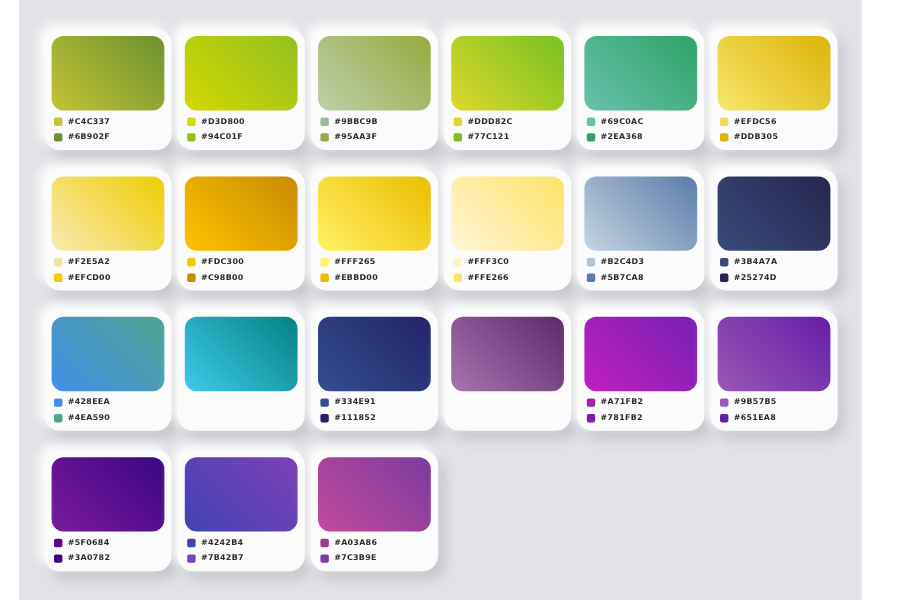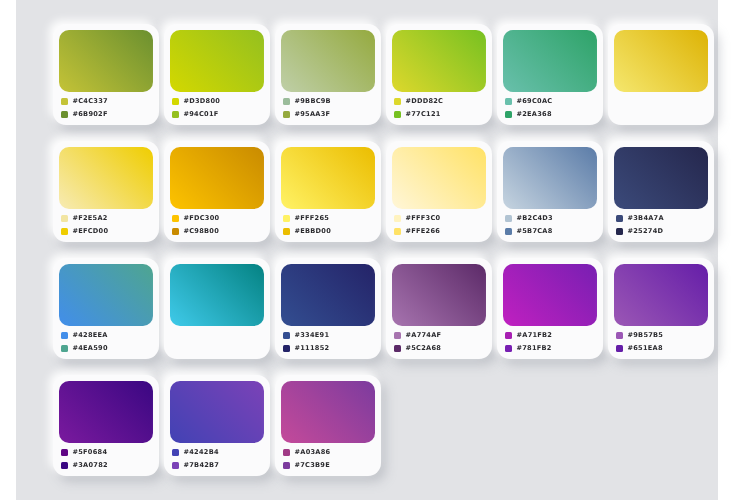--- a/index.html
+++ b/index.html
@@ -21,21 +21,21 @@
     position: absolute;
     left: 16px;
     top: 0px;
     width: 702px;
     height: 500px;
     background: #e2e3e6;
   }
 
   #palette-grid {
     position: absolute;
-    left: 16px;
+    left: 0;
     top: 0;
     width: 702px;
     height: 500px;
     display: grid;
     grid-template-columns: repeat(6, 1fr);
     grid-template-rows: repeat(4, 1fr);
     column-gap: 0px;
     row-gap: 0px;
     padding: 16px 18px;
   }
@@ -158,20 +158,30 @@
             <span class="swatch-hex">#69C0AC</span>
           </div>
           <div class="swatch-row">
             <span class="swatch-chip" style="background: rgb(46, 163, 104);"></span>
             <span class="swatch-hex">#2EA368</span>
           </div>
         </div>
       </div>
       <div class="swatch-card">
         <div class="swatch-gradient" style="background: linear-gradient(225deg, rgb(221, 179, 5) 0%, rgb(245, 231, 110) 100%);"></div>
+        <div class="swatch-labels">
+          <div class="swatch-row">
+            <span class="swatch-chip" style="background: rgb(239, 220, 86);"></span>
+            <span class="swatch-hex">#EFDC56</span>
+          </div>
+          <div class="swatch-row">
+            <span class="swatch-chip" style="background: rgb(221, 179, 5);"></span>
+            <span class="swatch-hex">#DDB305</span>
+          </div>
+        </div>
       </div>
       <div class="swatch-card">
         <div class="swatch-gradient" style="background: linear-gradient(225deg, rgb(239, 205, 0) 0%, rgb(247, 235, 180) 100%);"></div>
         <div class="swatch-labels">
           <div class="swatch-row">
             <span class="swatch-chip" style="background: rgb(242, 229, 162);"></span>
             <span class="swatch-hex">#F2E5A2</span>
           </div>
           <div class="swatch-row">
             <span class="swatch-chip" style="background: rgb(239, 205, 0);"></span>
@@ -268,30 +278,20 @@
             <span class="swatch-hex">#334E91</span>
           </div>
           <div class="swatch-row">
             <span class="swatch-chip" style="background: rgb(36, 35, 104);"></span>
             <span class="swatch-hex">#111852</span>
           </div>
         </div>
       </div>
       <div class="swatch-card">
         <div class="swatch-gradient" style="background: linear-gradient(225deg, rgb(92, 42, 104) 0%, rgb(167, 116, 175) 100%);"></div>
-        <div class="swatch-labels">
-          <div class="swatch-row">
-            <span class="swatch-chip" style="background: rgb(167, 116, 175);"></span>
-            <span class="swatch-hex">#A774AF</span>
-          </div>
-          <div class="swatch-row">
-            <span class="swatch-chip" style="background: rgb(92, 42, 104);"></span>
-            <span class="swatch-hex">#5C2A68</span>
-          </div>
-        </div>
       </div>
       <div class="swatch-card">
         <div class="swatch-gradient" style="background: linear-gradient(225deg, rgb(120, 31, 178) 0%, rgb(192, 32, 192) 100%);"></div>
         <div class="swatch-labels">
           <div class="swatch-row">
             <span class="swatch-chip" style="background: rgb(167, 31, 178);"></span>
             <span class="swatch-hex">#A71FB2</span>
           </div>
           <div class="swatch-row">
             <span class="swatch-chip" style="background: rgb(120, 31, 178);"></span>

